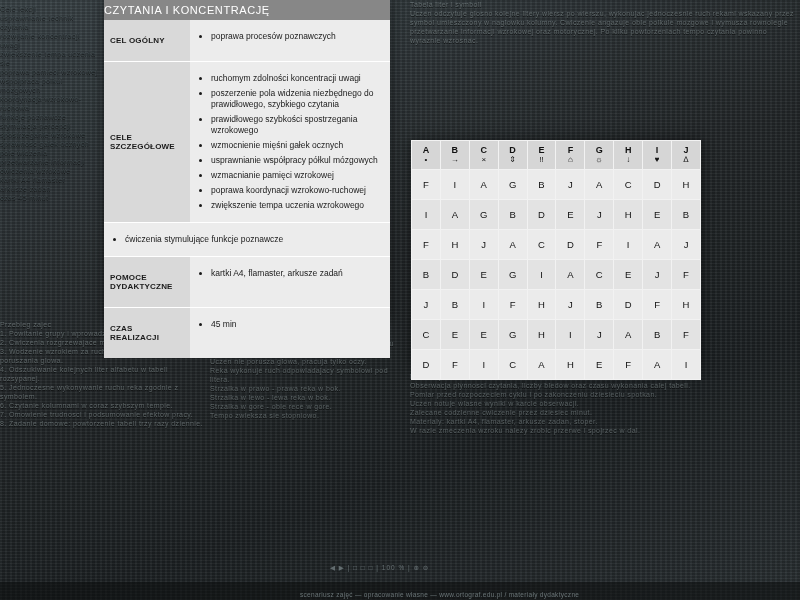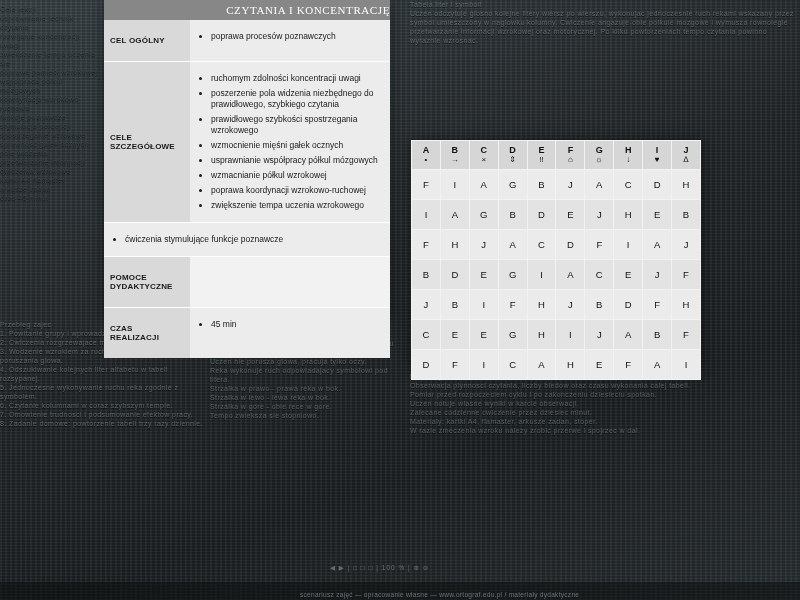--- a/index.html
+++ b/index.html
@@ -55,24 +55,23 @@
     background: #f2f2f2;
     z-index: 5;
     box-shadow: 0 0 12px rgba(0,0,0,0.45);
     font-size: 9px;
   }
   #card-header {
     background: #878787;
     color: #ffffff;
     height: 20px;
     line-height: 20px;
-    text-align: right;
+    text-align: left;
     font-size: 11px;
     letter-spacing: 0.6px;
-    font-family: Liberation Serif, serif;
   }
   .card-row {
     display: flex;
     border-bottom: 1px solid #ffffff;
   }
   .card-row:last-child { border-bottom: none; }
   .card-label {
     width: 86px;
     min-width: 86px;
     background: #d9d9d9;
@@ -239,37 +238,42 @@
 
   <div class="card-row">
     <div class="card-label">CELE SZCZEGÓŁOWE</div>
     <div class="card-val">
       <ul>
         <li>ruchomym zdolności koncentracji uwagi</li>
         <li>poszerzenie pola widzenia niezbędnego do prawidłowego, szybkiego czytania</li>
         <li>prawidłowego szybkości spostrzegania wzrokowego</li>
         <li>wzmocnienie mięśni gałek ocznych</li>
         <li>usprawnianie współpracy półkul mózgowych</li>
-        <li>wzmacnianie półkul wzrokowej</li>
+        <li>wzmacnianie pamięci wzrokowej</li>
         <li>poprawa koordynacji wzrokowo-ruchowej</li>
         <li>zwiększenie tempa uczenia wzrokowego</li>
       </ul>
     </div>
   </div>
 
   <div class="card-row">
     <div class="card-val">
       <ul>
         <li>ćwiczenia stymulujące funkcje poznawcze</li>
       </ul>
     </div>
   </div>
 
   <div class="card-row">
     <div class="card-label">POMOCE DYDAKTYCZNE</div>
+    <div class="card-val">
+      <ul>
+        <li>kartki A4, flamaster, arkusze zadań</li>
+      </ul>
+    </div>
   </div>
 
   <div class="card-row">
     <div class="card-label">CZAS REALIZACJI</div>
     <div class="card-val">
       <ul>
         <li>45 min</li>
       </ul>
     </div>
   </div>

